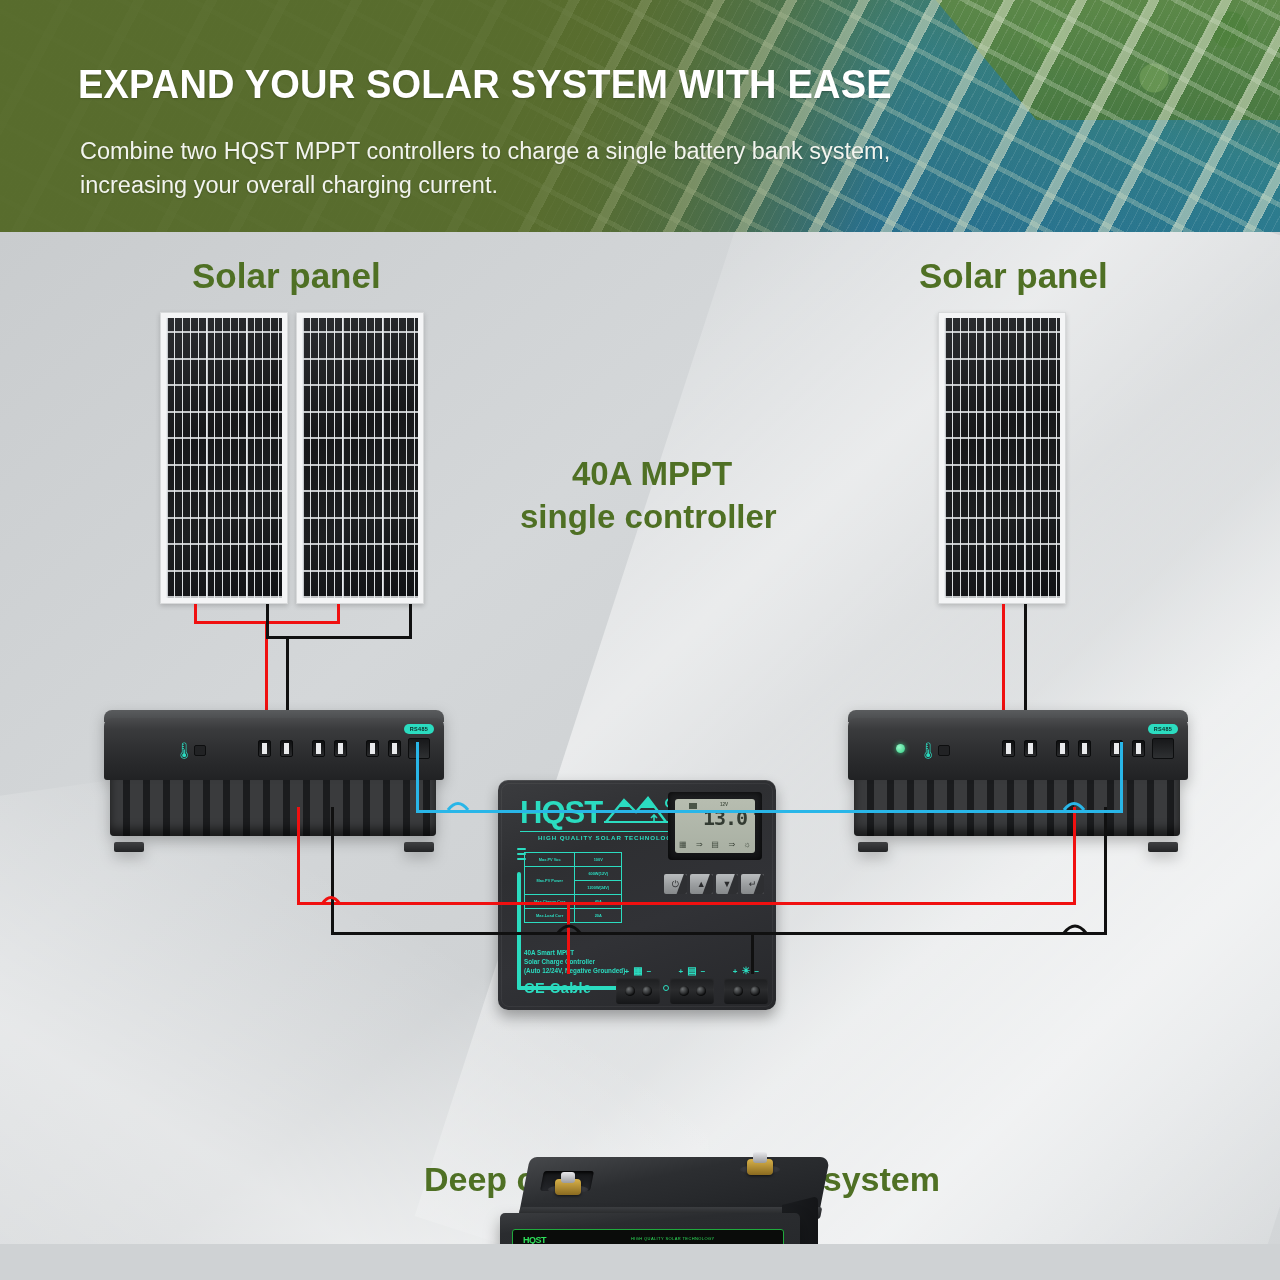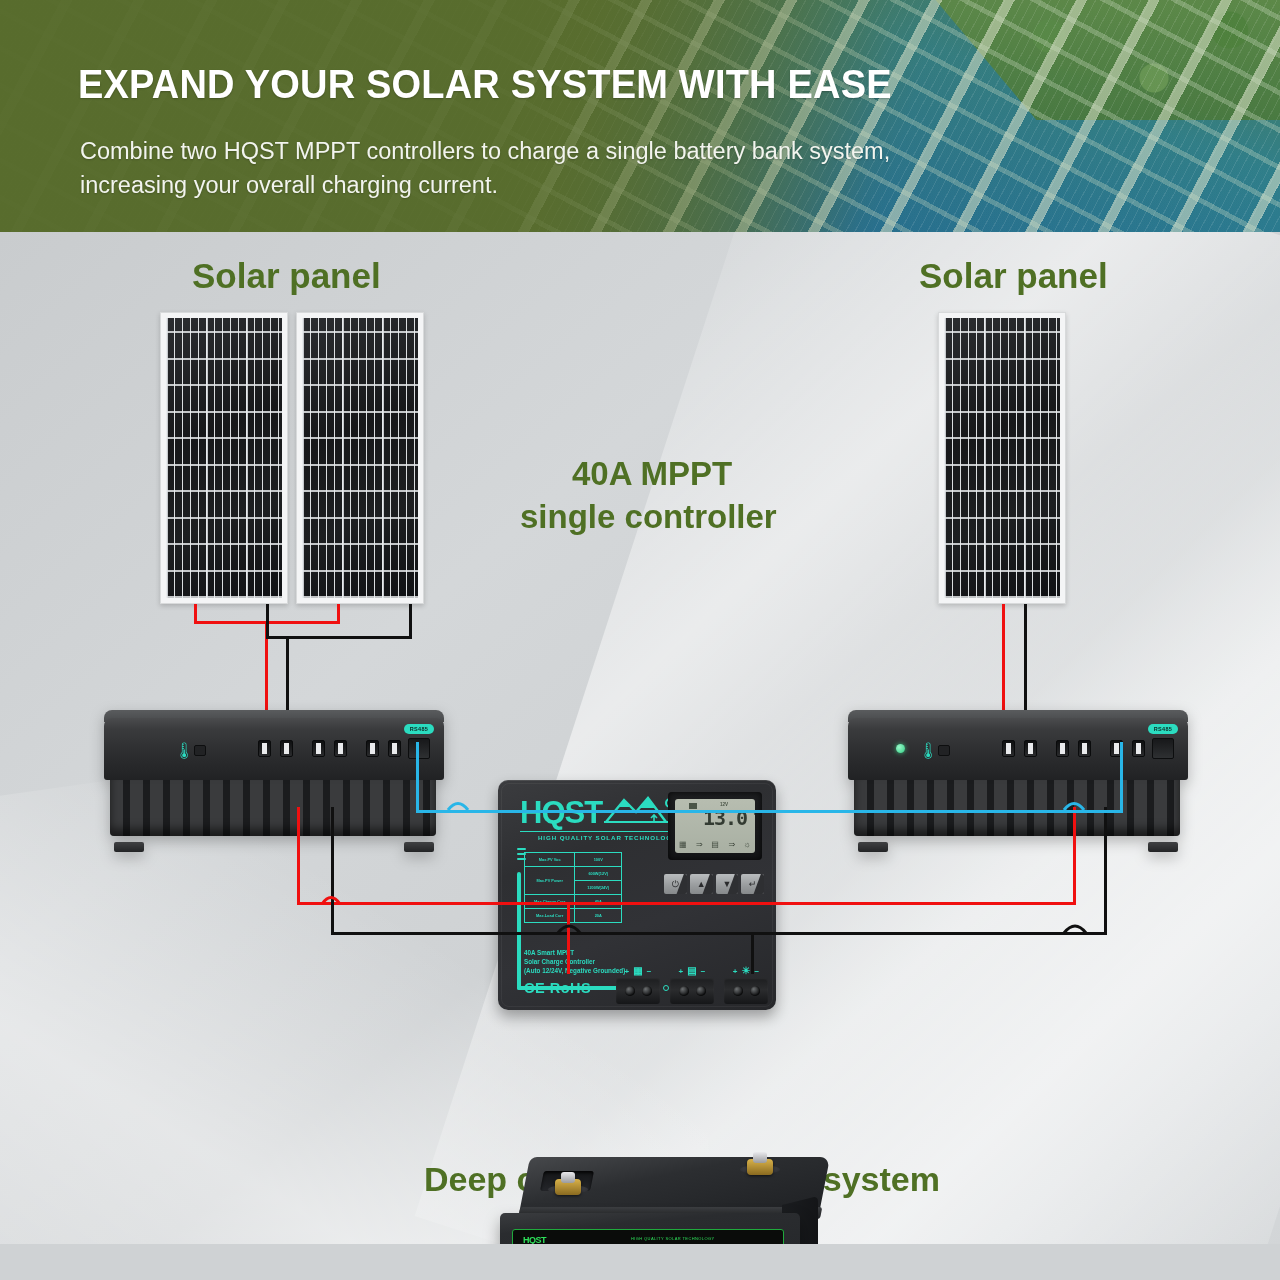--- a/index.html
+++ b/index.html
@@ -534,21 +534,21 @@
           <td>20A</td>
         </tr>
       </tbody>
         </table>
 
       <div class="cf-desc">
         <div>40A Smart MPPT</div>
         <div>Solar Charge Controller</div>
         <div>(Auto 12/24V, Negative Grounded)</div>
       </div>
-      <div class="cf-rohs">CE RoHS</div>
+      <div class="cf-rohs">CE Cable</div>
 
       <div class="lcd-frame">
         <div class="lcd">
           <div class="lcd-mppt">MPPT</div>
           <div class="lcd-sq"></div>
           <div class="lcd-12v">12V</div>
           <div class="lcd-val">13.0</div>
           <div class="lcd-unit">V</div>
           <div class="lcd-icons">
             <span>▦</span>

